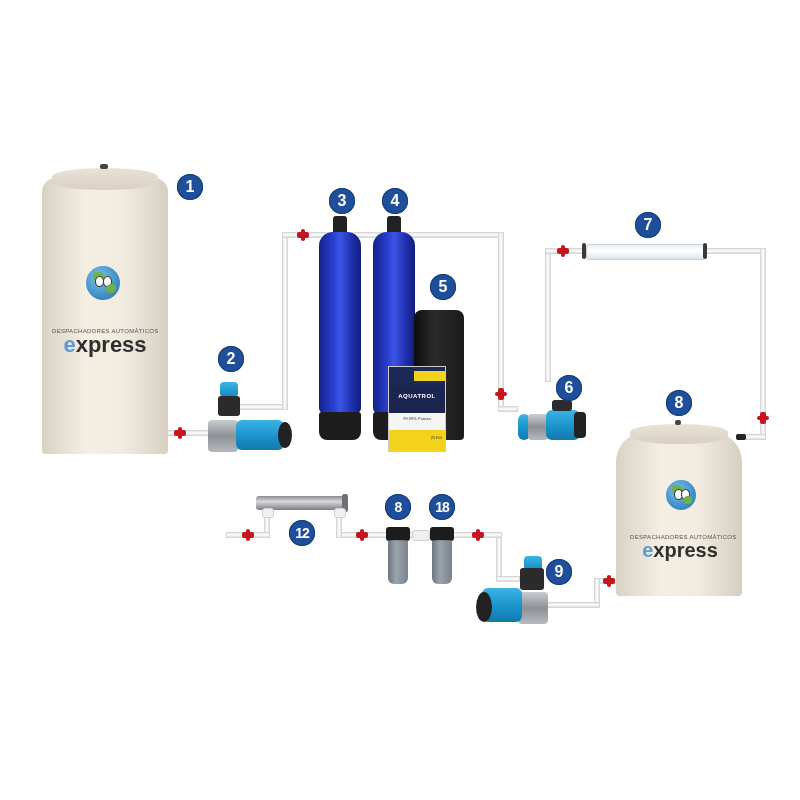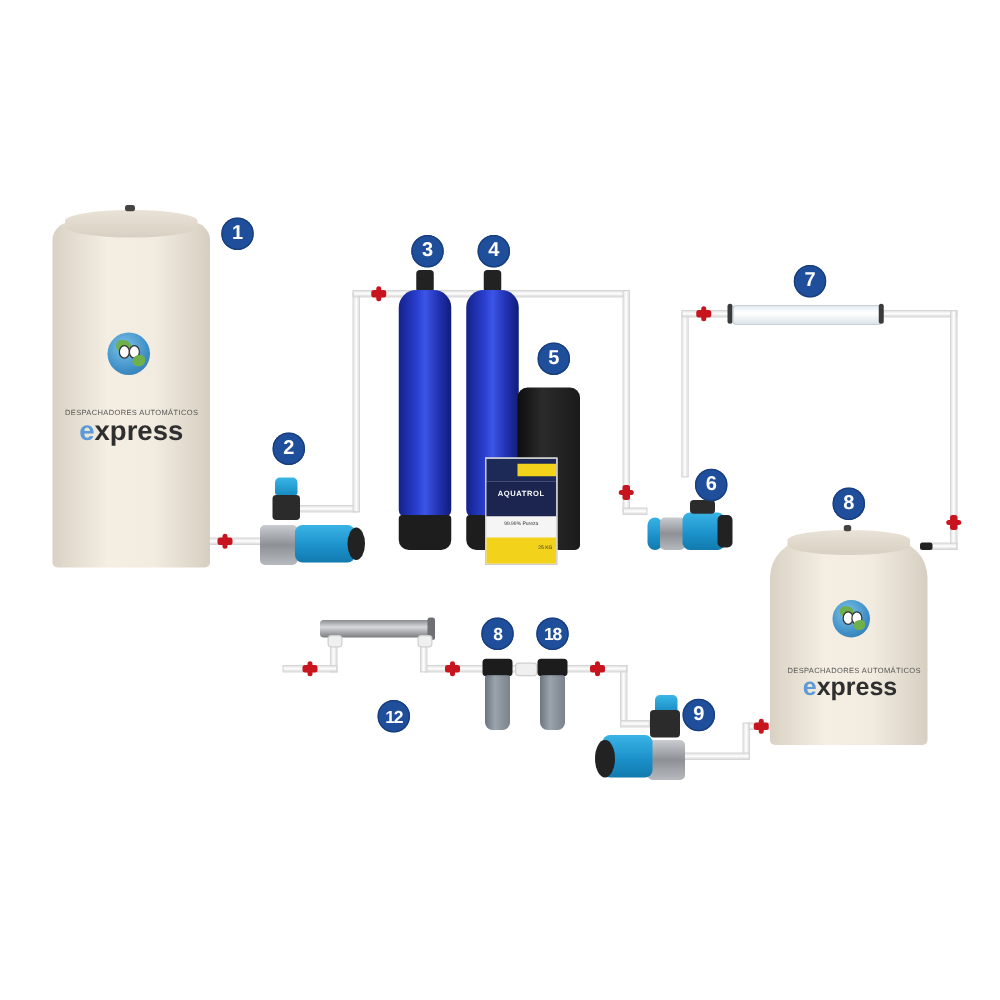--- a/index.html
+++ b/index.html
@@ -189,13 +189,13 @@
   <div class="housing" style="left:432px;top:540px;width:20px;height:44px;"></div>
 </div>
 <div class="badge two" style="left:429px;top:494px;">18</div>
 
 <div>
   <div class="steel" style="left:256px;top:496px;width:92px;height:14px;"></div>
   <div class="abs" style="left:342px;top:494px;width:6px;height:18px;background:#6e7074;border-radius:2px;"></div>
   <div class="fitting" style="left:262px;top:508px;width:10px;height:8px;"></div>
   <div class="fitting" style="left:334px;top:508px;width:10px;height:8px;"></div>
 </div>
-<div class="badge two" style="left:302px;top:520px;margin-top:40px;">12</div>
+<div class="badge two" style="left:289px;top:520px;">12</div>
 
 </body></html>

